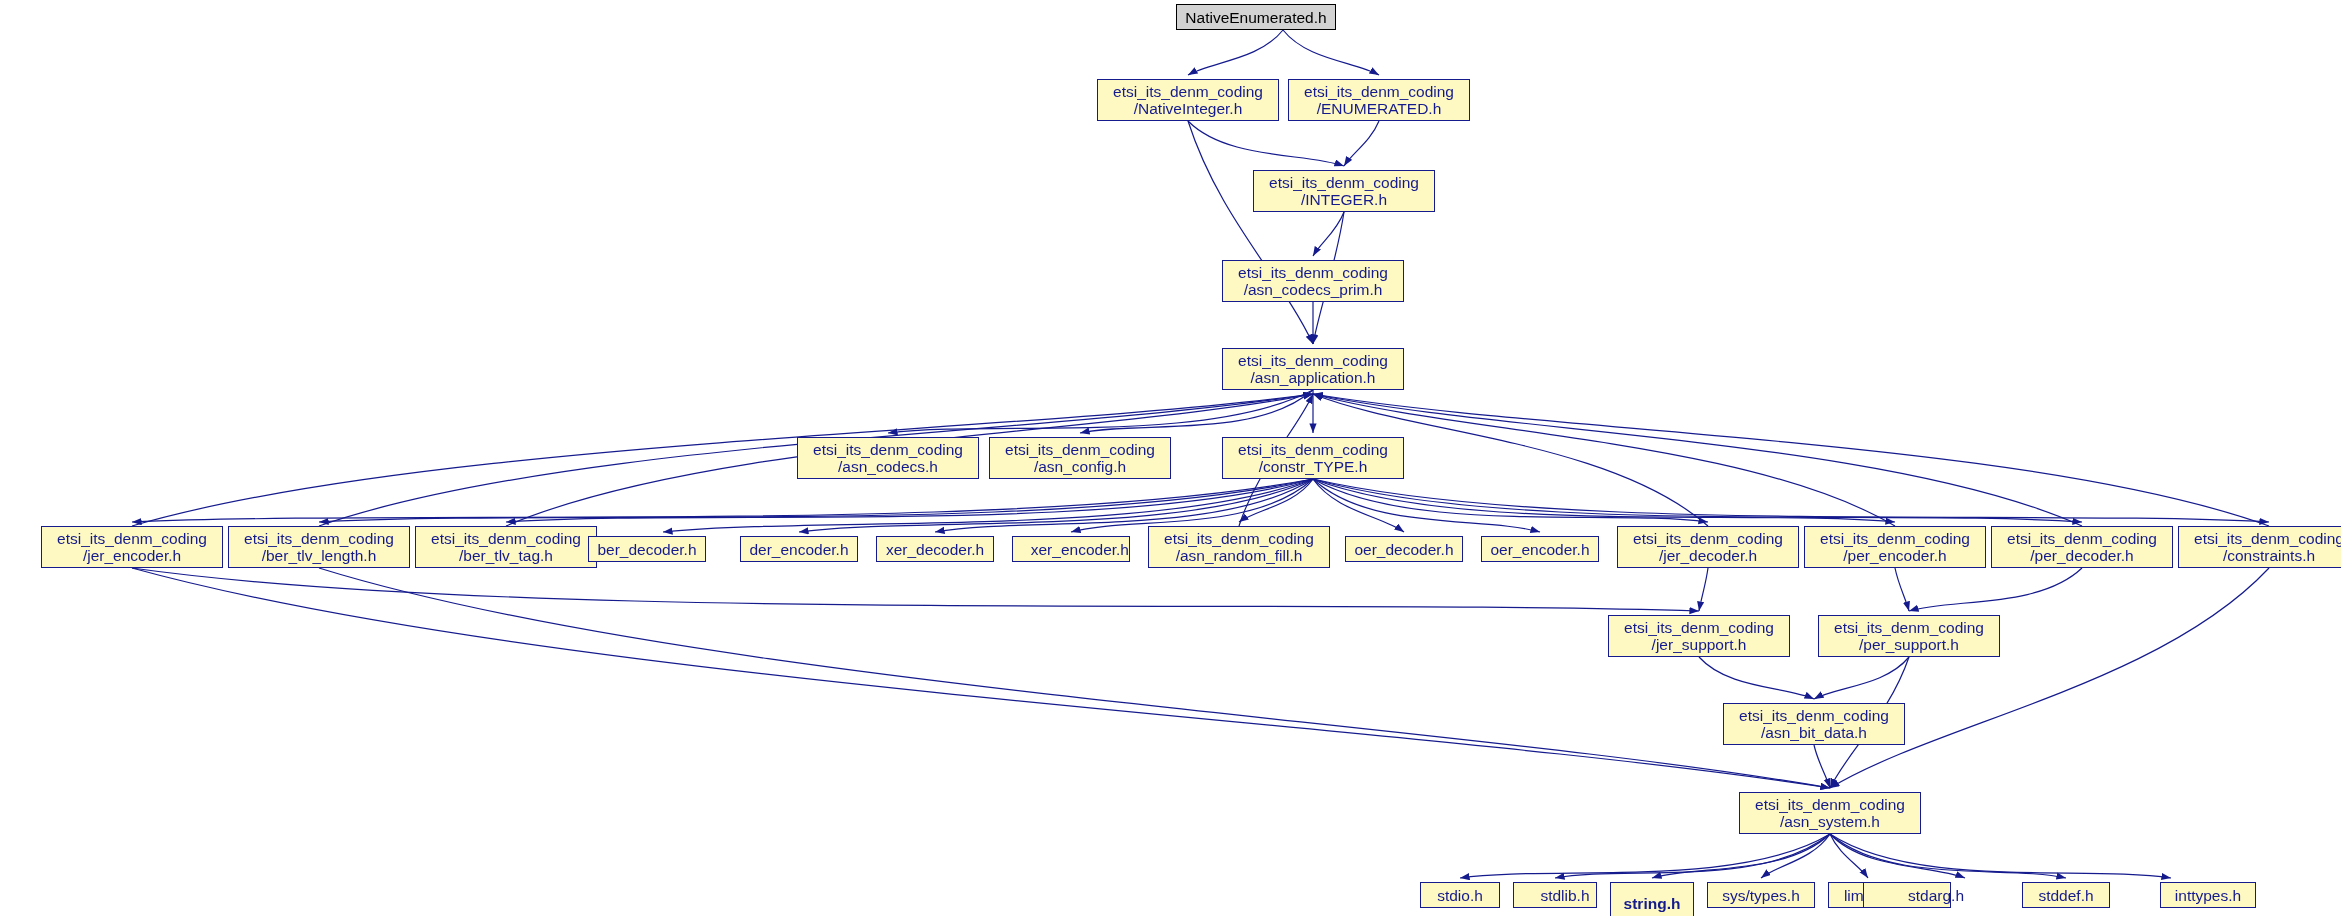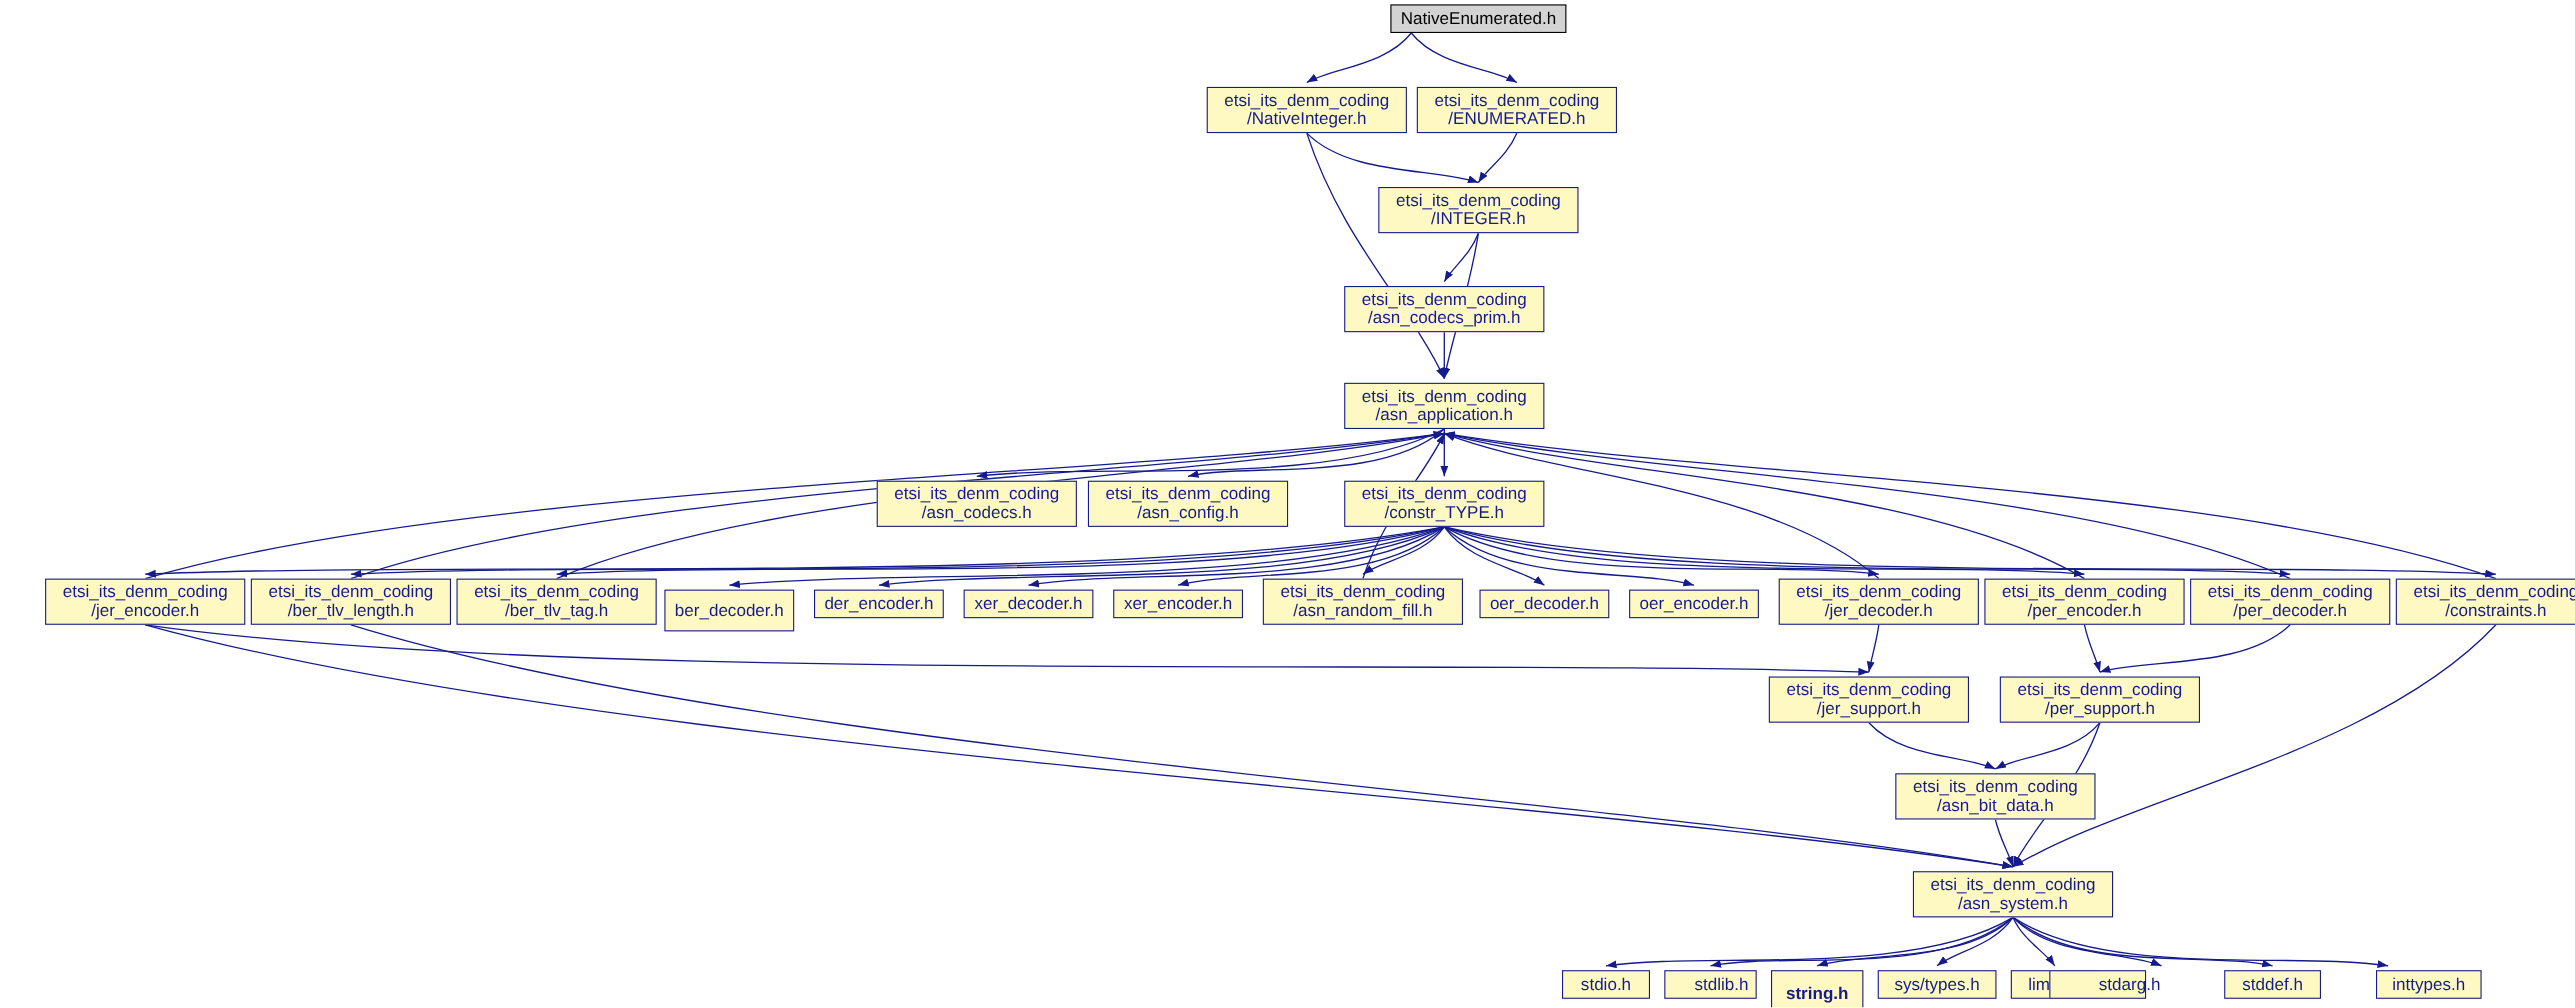--- a/index.html
+++ b/index.html
@@ -108,36 +108,36 @@
         <path d="M1830,834 C1761.25,889.4 1623.75,864.8 1555,878" marker-end="url(#arrow)"></path>
         <path d="M1830,834 C1785.5,876.1 1696.5,864.8 1652,878" marker-end="url(#arrow)"></path>
         <path d="M1830,834 C1812.75,859.75 1778.25,864.8 1761,878" marker-end="url(#arrow)"></path>
         <path d="M1830,834 C1839.5,855.1 1858.5,864.8 1868,878" marker-end="url(#arrow)"></path>
         <path d="M1830,834 C1863.75,869.65 1931.25,864.8 1965,878" marker-end="url(#arrow)"></path>
         <path d="M1830,834 C1889,884.8 2007,864.8 2066,878" marker-end="url(#arrow)"></path>
         <path d="M1830,834 C1915.25,889.4 2085.75,864.8 2171,878" marker-end="url(#arrow)"></path>
       </g>
   </svg>
   <div id="node-layer">
-      <div class="node root" style="left: 1264px; top: 4px; width: 160px; height: 26px;"><span class="l1">NativeEnumerated.h</span></div>
+      <div class="node root" style="left: 1176px; top: 4px; width: 160px; height: 26px;"><span class="l1">NativeEnumerated.h</span></div>
       <div class="node" style="left: 1097px; top: 79px; width: 182px; height: 42px;"><span class="l1">etsi_its_denm_coding</span><span class="l2">/NativeInteger.h</span></div>
       <div class="node" style="left: 1288px; top: 79px; width: 182px; height: 42px;"><span class="l1">etsi_its_denm_coding</span><span class="l2">/ENUMERATED.h</span></div>
       <div class="node" style="left: 1253px; top: 170px; width: 182px; height: 42px;"><span class="l1">etsi_its_denm_coding</span><span class="l2">/INTEGER.h</span></div>
       <div class="node" style="left: 1222px; top: 260px; width: 182px; height: 42px;"><span class="l1">etsi_its_denm_coding</span><span class="l2">/asn_codecs_prim.h</span></div>
       <div class="node" style="left: 1222px; top: 348px; width: 182px; height: 42px;"><span class="l1">etsi_its_denm_coding</span><span class="l2">/asn_application.h</span></div>
       <div class="node" style="left: 797px; top: 437px; width: 182px; height: 42px;"><span class="l1">etsi_its_denm_coding</span><span class="l2">/asn_codecs.h</span></div>
       <div class="node" style="left: 989px; top: 437px; width: 182px; height: 42px;"><span class="l1">etsi_its_denm_coding</span><span class="l2">/asn_config.h</span></div>
       <div class="node" style="left: 1222px; top: 437px; width: 182px; height: 42px;"><span class="l1">etsi_its_denm_coding</span><span class="l2">/constr_TYPE.h</span></div>
       <div class="node" style="left: 41px; top: 526px; width: 182px; height: 42px;"><span class="l1">etsi_its_denm_coding</span><span class="l2">/jer_encoder.h</span></div>
       <div class="node" style="left: 228px; top: 526px; width: 182px; height: 42px;"><span class="l1">etsi_its_denm_coding</span><span class="l2">/ber_tlv_length.h</span></div>
       <div class="node" style="left: 415px; top: 526px; width: 182px; height: 42px;"><span class="l1">etsi_its_denm_coding</span><span class="l2">/ber_tlv_tag.h</span></div>
-      <div class="node" style="left: 604px; top: 536px; width: 118px; height: 38px;"><span class="l1">ber_decoder.h</span></div>
+      <div class="node" style="left: 588px; top: 536px; width: 118px; height: 26px;"><span class="l1">ber_decoder.h</span></div>
       <div class="node" style="left: 740px; top: 536px; width: 118px; height: 26px;"><span class="l1">der_encoder.h</span></div>
       <div class="node" style="left: 876px; top: 536px; width: 118px; height: 26px;"><span class="l1">xer_decoder.h</span></div>
-      <div class="node" style="left: 1012px; top: 536px; width: 118px; height: 26px;"><span class="l1">xer_encoder.h</span></div>
+      <div class="node" style="left: 1012px; top: 536px; width: 118px; height: 26px; text-align: right;"><span class="l1">xer_encoder.h</span></div>
       <div class="node" style="left: 1148px; top: 526px; width: 182px; height: 42px;"><span class="l1">etsi_its_denm_coding</span><span class="l2">/asn_random_fill.h</span></div>
       <div class="node" style="left: 1345px; top: 536px; width: 118px; height: 26px;"><span class="l1">oer_decoder.h</span></div>
       <div class="node" style="left: 1481px; top: 536px; width: 118px; height: 26px;"><span class="l1">oer_encoder.h</span></div>
       <div class="node" style="left: 1617px; top: 526px; width: 182px; height: 42px;"><span class="l1">etsi_its_denm_coding</span><span class="l2">/jer_decoder.h</span></div>
       <div class="node" style="left: 1804px; top: 526px; width: 182px; height: 42px;"><span class="l1">etsi_its_denm_coding</span><span class="l2">/per_encoder.h</span></div>
       <div class="node" style="left: 1991px; top: 526px; width: 182px; height: 42px;"><span class="l1">etsi_its_denm_coding</span><span class="l2">/per_decoder.h</span></div>
       <div class="node" style="left: 2178px; top: 526px; width: 182px; height: 42px;"><span class="l1">etsi_its_denm_coding</span><span class="l2">/constraints.h</span></div>
       <div class="node" style="left: 1608px; top: 615px; width: 182px; height: 42px;"><span class="l1">etsi_its_denm_coding</span><span class="l2">/jer_support.h</span></div>
       <div class="node" style="left: 1818px; top: 615px; width: 182px; height: 42px;"><span class="l1">etsi_its_denm_coding</span><span class="l2">/per_support.h</span></div>
       <div class="node" style="left: 1723px; top: 703px; width: 182px; height: 42px;"><span class="l1">etsi_its_denm_coding</span><span class="l2">/asn_bit_data.h</span></div>

